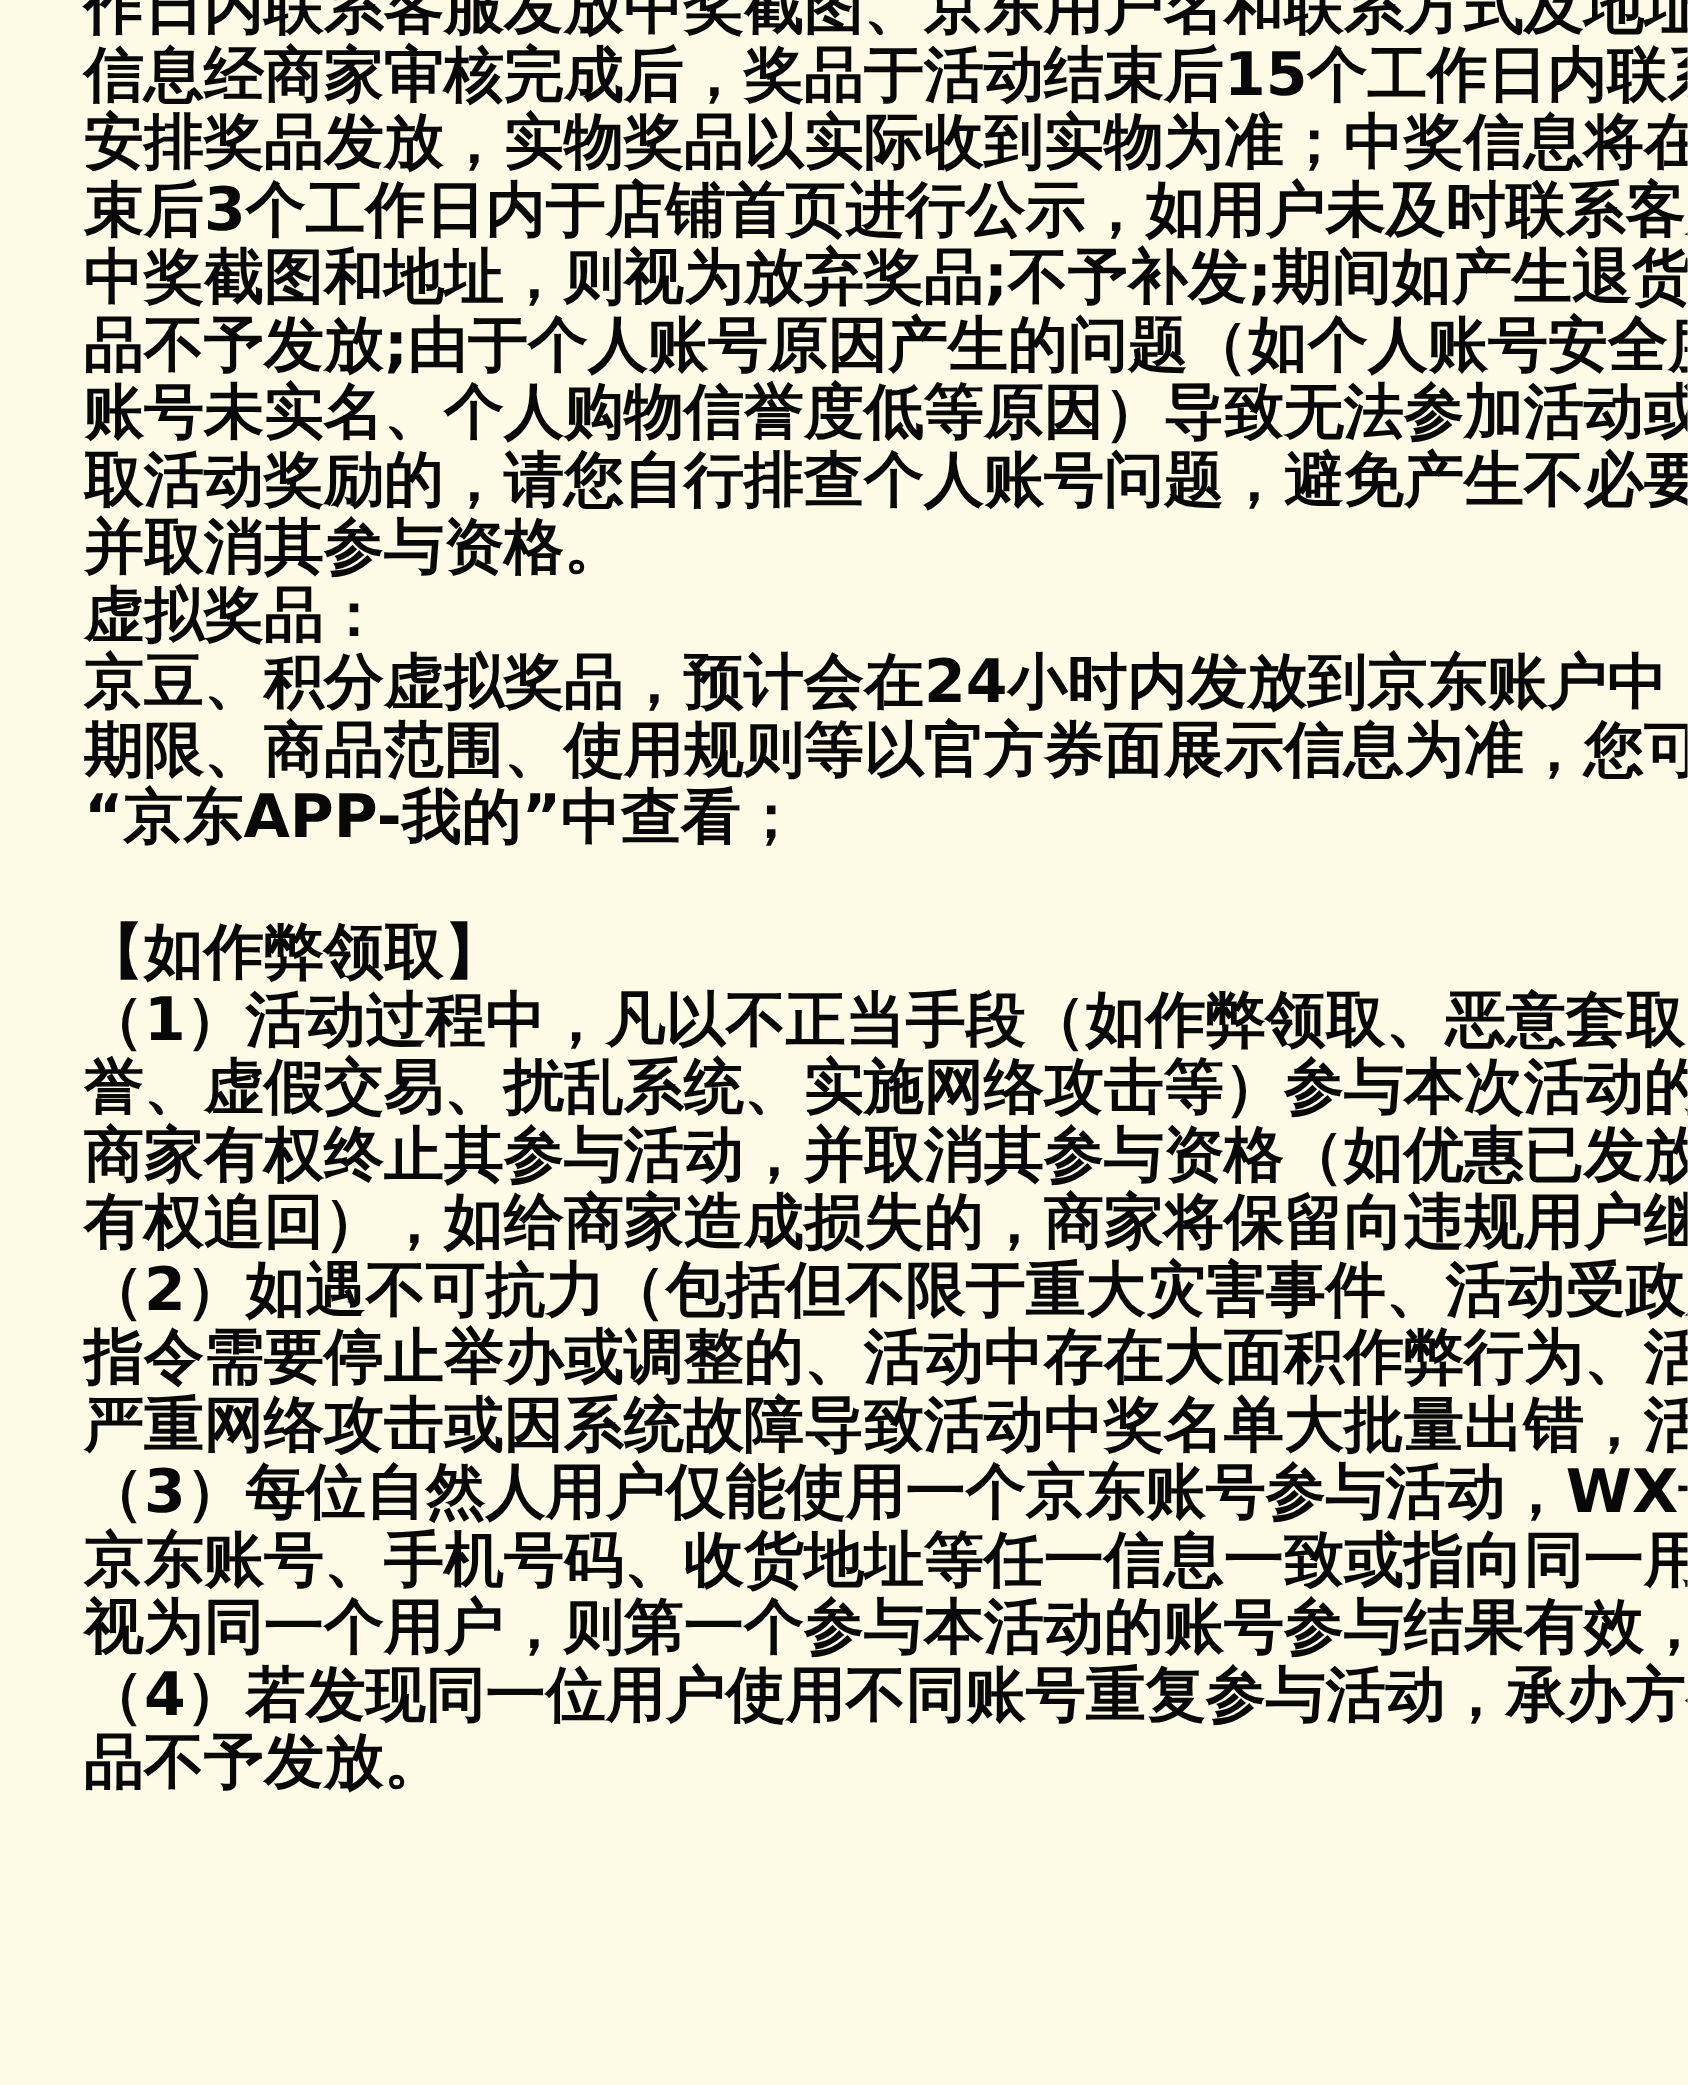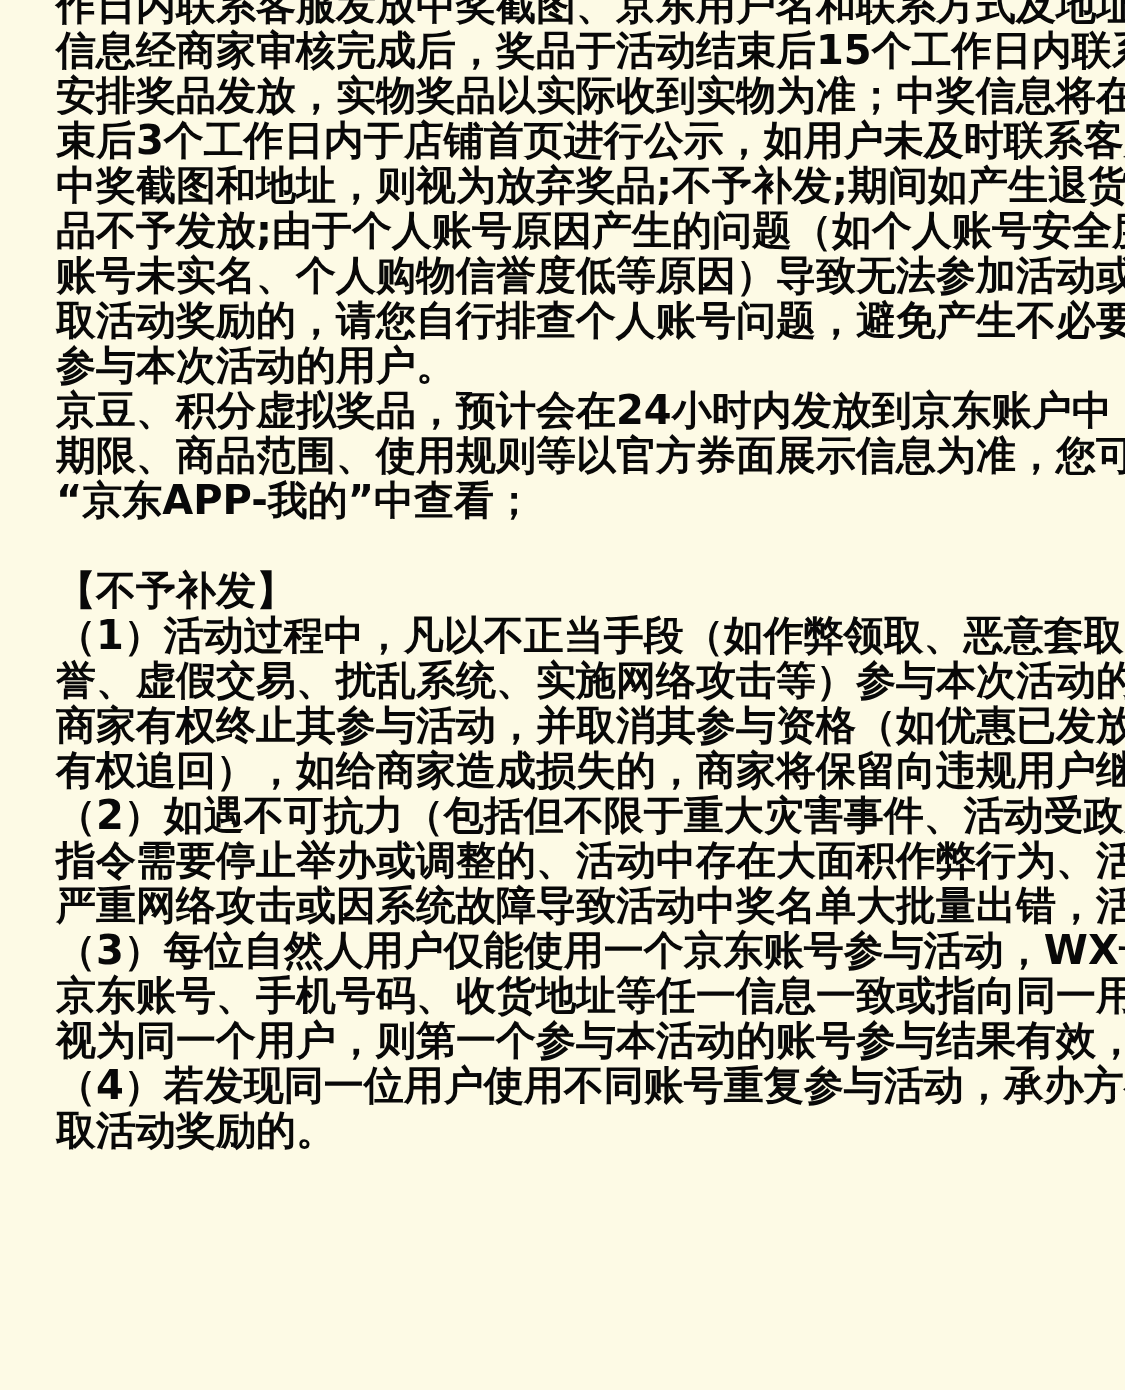--- a/index.html
+++ b/index.html
@@ -41,32 +41,33 @@
 <div class="page">
   <div class="text-block">
     <div class="line">作日内联系客服发放中奖截图、京东用户名和联系方式及地址。提交</div>
     <div class="line">信息经商家审核完成后，奖品于活动结束后15个工作日内联系用户</div>
     <div class="line">安排奖品发放，实物奖品以实际收到实物为准；中奖信息将在活动结</div>
     <div class="line">束后3个工作日内于店铺首页进行公示，如用户未及时联系客服发送</div>
     <div class="line">中奖截图和地址，则视为放弃奖品;不予补发;期间如产生退货情况,奖</div>
     <div class="line">品不予发放;由于个人账号原因产生的问题（如个人账号安全度低、</div>
     <div class="line">账号未实名、个人购物信誉度低等原因）导致无法参加活动或无法领</div>
     <div class="line">取活动奖励的，请您自行排查个人账号问题，避免产生不必要的纠纷</div>
-    <div class="line">参与本次活动的用户。</div>
+    <div class="line">并取消其参与资格。</div>
+    <div class="line">虚拟奖品：</div>
     <div class="line">京豆、积分虚拟奖品，预计会在24小时内发放到京东账户中，使用</div>
     <div class="line">期限、商品范围、使用规则等以官方券面展示信息为准，您可以在</div>
     <div class="line">“京东APP-我的”中查看；</div>
     <div class="line"></div>
-    <div class="line">【不予补发】</div>
+    <div class="line">【如作弊领取】</div>
     <div class="line">（1）活动过程中，凡以不正当手段（如作弊领取、恶意套取、刷信</div>
     <div class="line">誉、虚假交易、扰乱系统、实施网络攻击等）参与本次活动的用户，</div>
     <div class="line">商家有权终止其参与活动，并取消其参与资格（如优惠已发放，商家</div>
     <div class="line">有权追回），如给商家造成损失的，商家将保留向违规用户继续追索</div>
     <div class="line">（2）如遇不可抗力（包括但不限于重大灾害事件、活动受政府机关</div>
     <div class="line">指令需要停止举办或调整的、活动中存在大面积作弊行为、活动遭受</div>
     <div class="line">严重网络攻击或因系统故障导致活动中奖名单大批量出错，活动不能</div>
     <div class="line">（3）每位自然人用户仅能使用一个京东账号参与活动，WX号、QQ</div>
     <div class="line">京东账号、手机号码、收货地址等任一信息一致或指向同一用户的，</div>
     <div class="line">视为同一个用户，则第一个参与本活动的账号参与结果有效，其余账</div>
     <div class="line">（4）若发现同一位用户使用不同账号重复参与活动，承办方有权取</div>
-    <div class="line">取活动奖励的。</div>
+    <div class="line">品不予发放。</div>
   </div>
 </div>
 
 </body></html>

